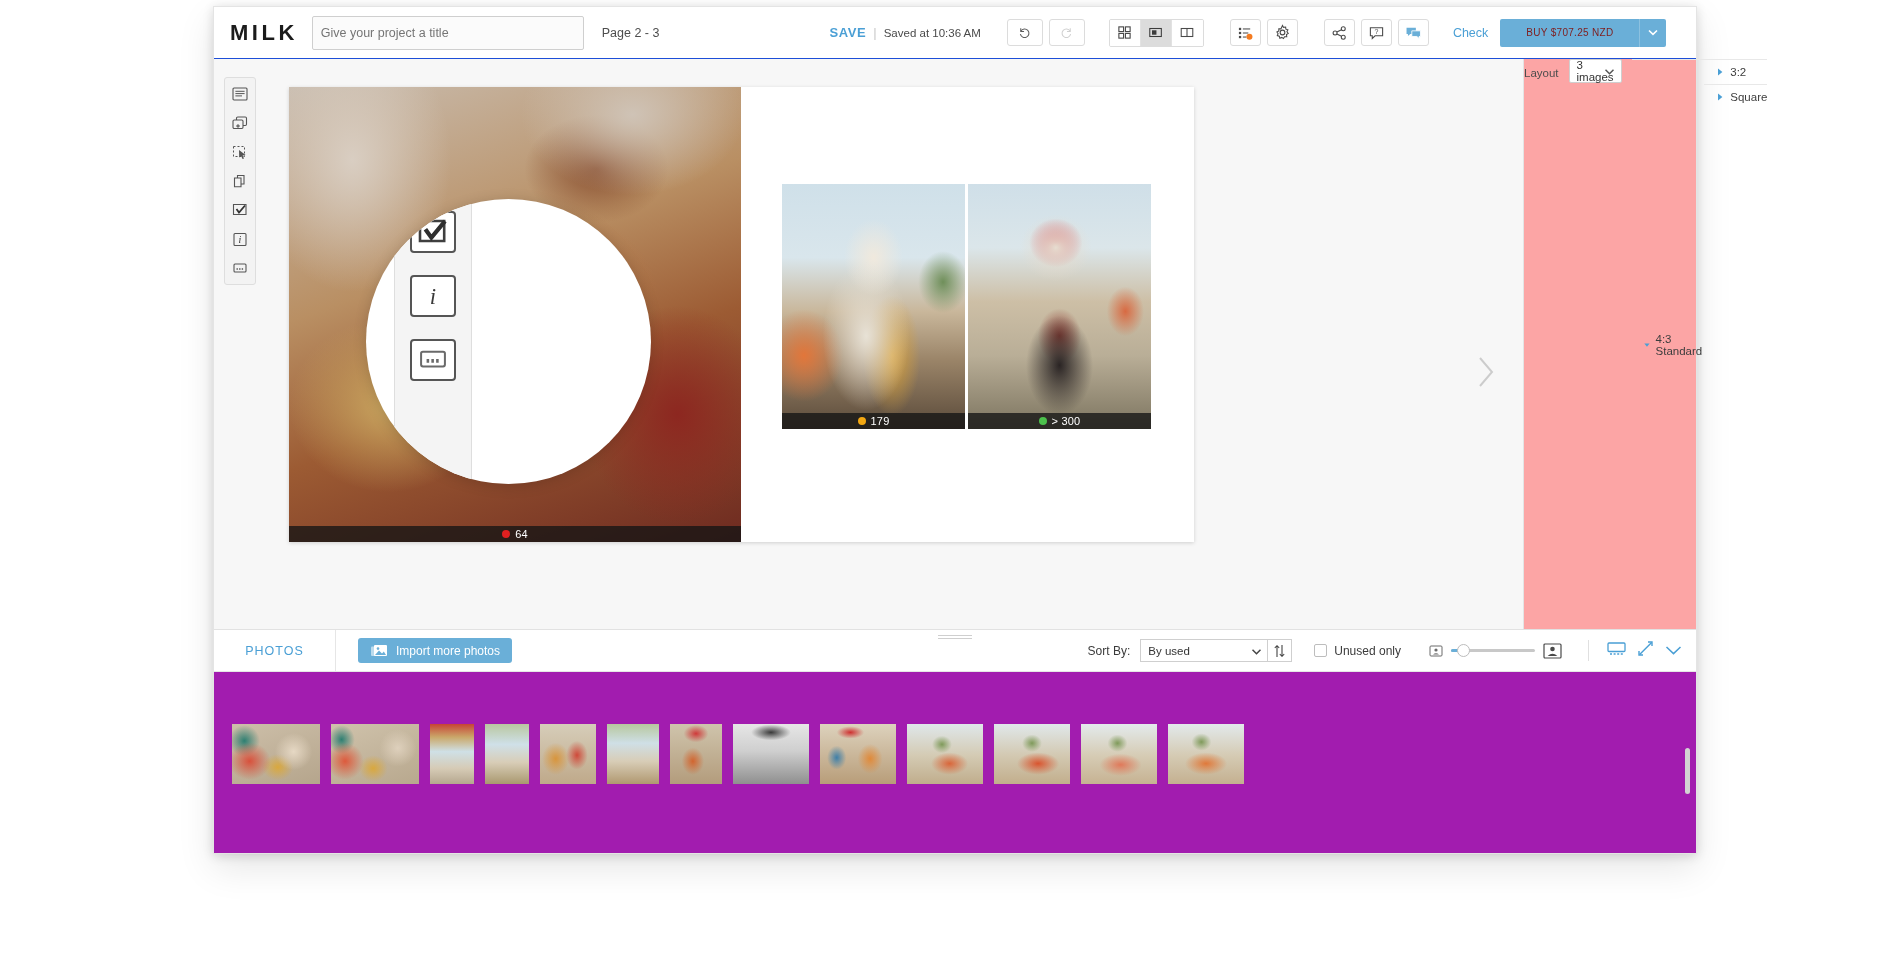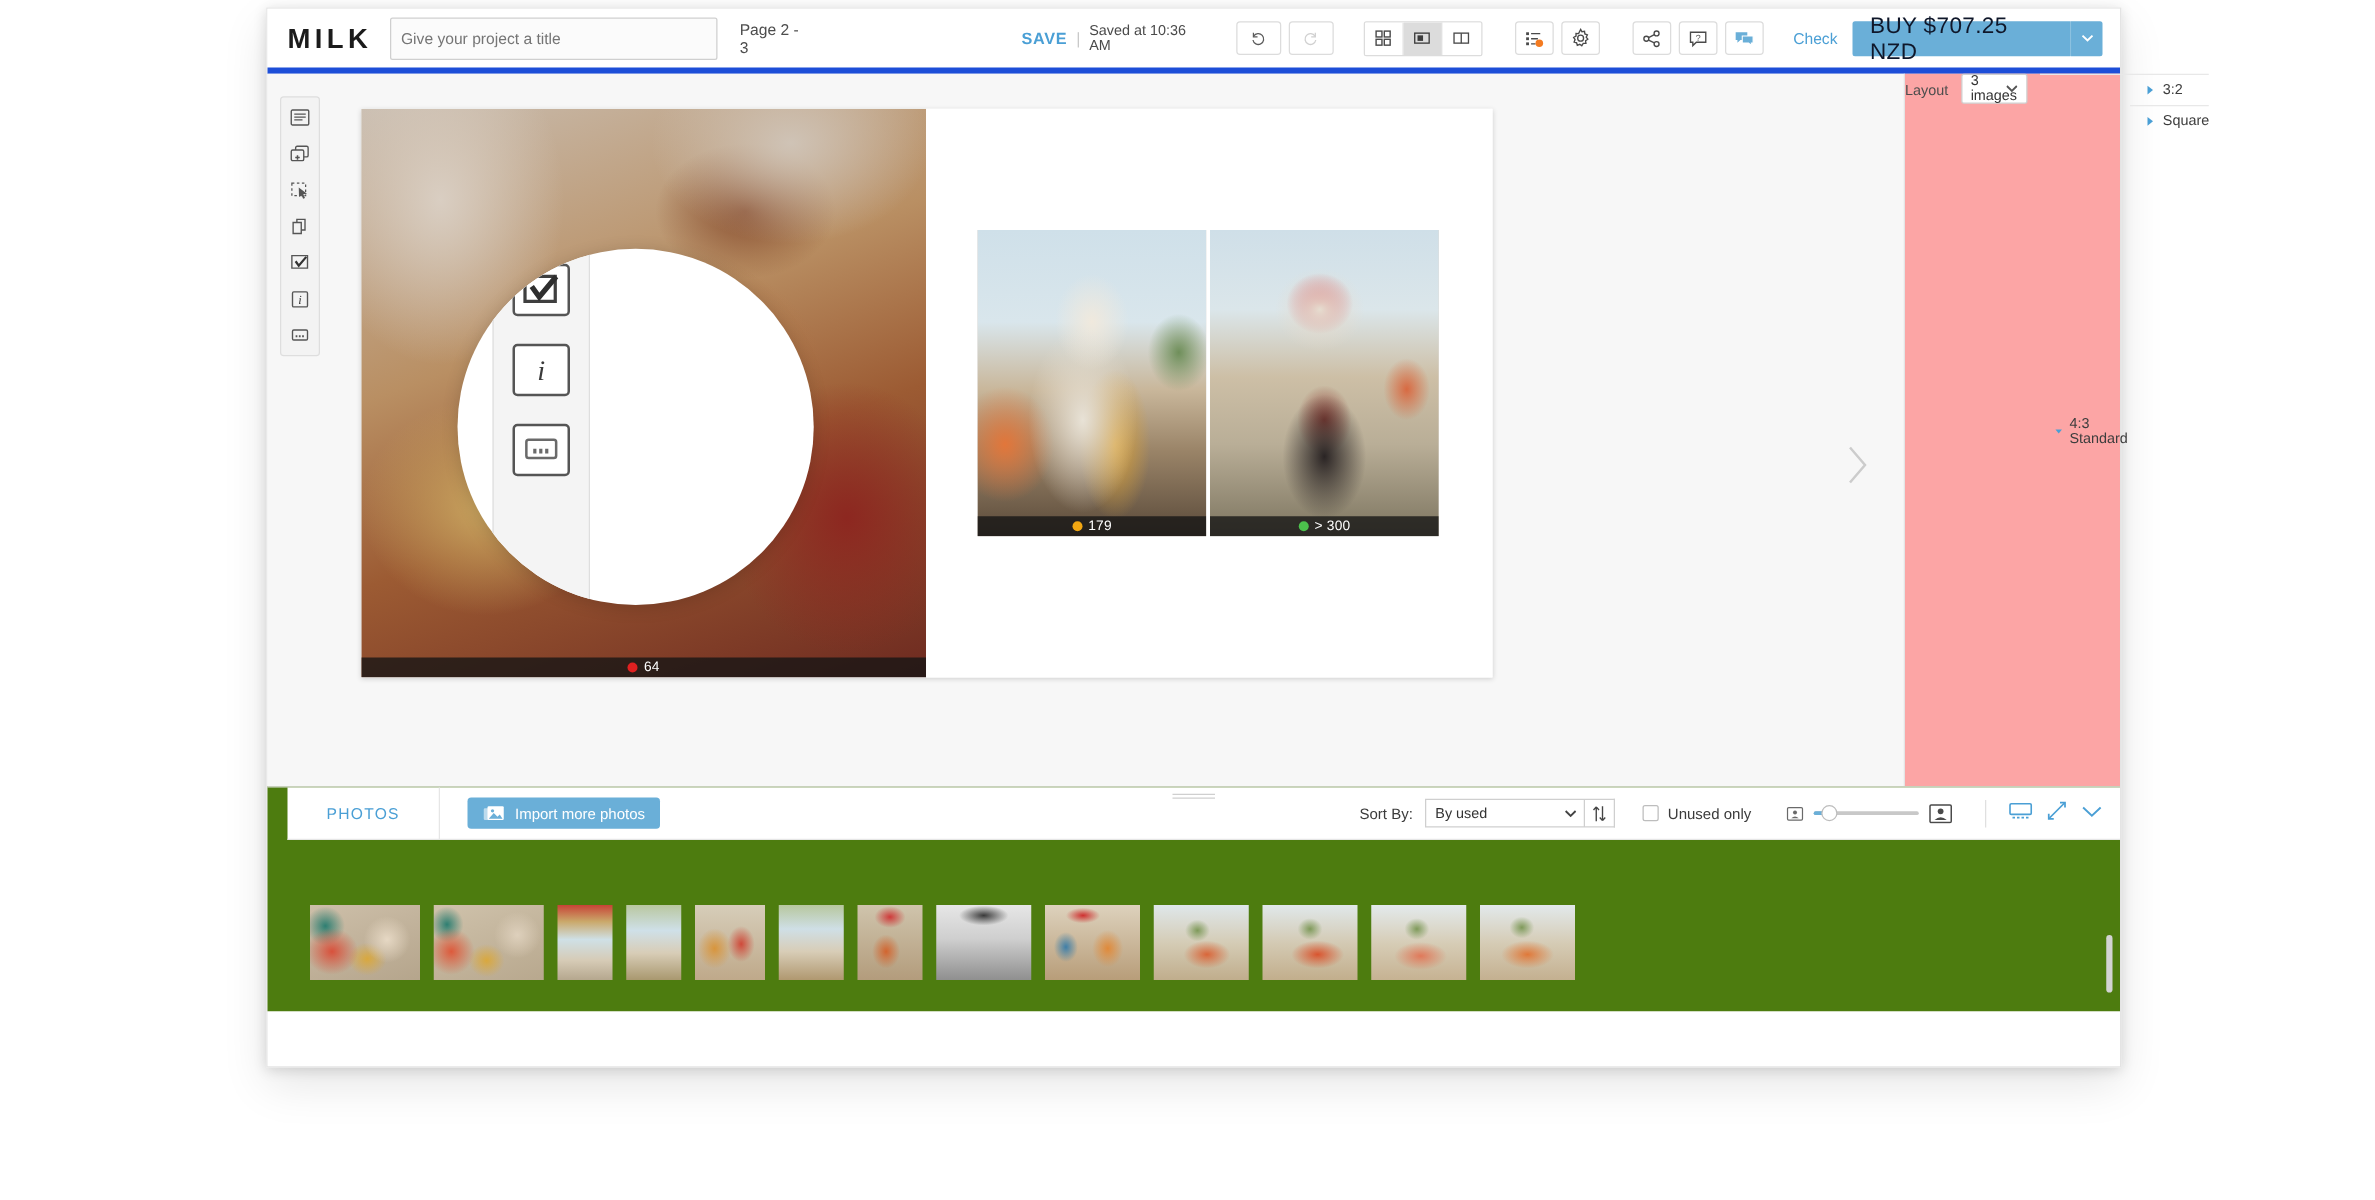--- a/index.html
+++ b/index.html
@@ -16,21 +16,21 @@
     position: absolute; left: 213px; top: 6px;
     width: 1484px; height: 848px;
     background: #ffffff;
     box-shadow: 0 2px 10px rgba(0,0,0,.14), 0 14px 34px rgba(0,0,0,.10);
     border: 1px solid #e4e4e4;
   }
 
   
   .header {
     position: relative; height: 52px; width: 100%;
-    background: #ffffff; border-bottom: 5px solid #1d4ed8;
+    background: #ffffff; border-bottom: 1px solid #1d4ed8;
     display: flex; align-items: center;
   }
   .brand {
     font-size: 22px; letter-spacing: 3.5px; font-weight: 700;
     color: #1b1b1b; margin-left: 16px; margin-right: 14px;
     font-family: "Liberation Sans", sans-serif;
   }
   .title-input {
     width: 272px; height: 34px; border: 1px solid #cfcfcf; border-radius: 2px;
     background: #fbfbfb; font-size: 12.5px; color: #7a7a7a;
@@ -59,22 +59,22 @@
   .undo-btn { width: 36px; height: 27px; border:1px solid #dcdcdc; border-radius:3px; background:#fff;
               display:flex;align-items:center;justify-content:center;cursor:pointer; }
   .view-grp { margin-left: 24px; }
   .tool-grp { margin-left: 26px; display: flex; gap: 6px; }
   .tool-grp .ibtn { width: 31px; height: 27px; border-radius: 3px; }
   .share-grp { margin-left: 26px; display: flex; gap: 6px; }
   .share-grp .ibtn { width: 31px; height: 27px; border-radius: 3px; }
   .exit-link { margin-left: 24px; color: #4a9fd5; font-size: 12.5px; cursor: pointer; }
   .buy-wrap { margin-left: 12px; display: flex; height: 28px; margin-right: 14px; }
   .buy-btn {
-    background: #6aafd8; color: #0f172a; font-size: 18px; letter-spacing: .3px;
-    display: flex; align-items: center; padding: 0 14px; cursor: pointer;
+    background: #6aafd8; color: #7f1d1d; font-size: 10px; letter-spacing: .3px;
+    display: flex; align-items: center; padding: 0 26px; cursor: pointer;
     border-radius: 2px 0 0 2px;
   }
   .buy-caret {
     background: #6aafd8; width: 27px; display: flex; align-items: center; justify-content: center;
     border-left: 1px solid #8cc1e0; cursor: pointer; border-radius: 0 2px 2px 0;
   }
 
   
   .body-row { display: flex; height: 570px; }
   .canvas-area { position: relative; flex: 1; background: #f7f7f7; border-right: 1px solid #e4e4e4; }
@@ -167,21 +167,21 @@
   .th-block { position: absolute; background: #e2e2e2; }
   .th-circle { position: absolute; background: #e2e2e2; border-radius: 50%; }
   .th-line { position: absolute; background: #d2d2d2; height: 4px; border-radius: 1px; }
   .sb-scroll {
     position: absolute; right: 3px; top: 330px; width: 5px; height: 108px;
     background: #c4c4c4; border-radius: 3px;
   }
   .sb-footer { border-top: 1px solid #e8e8e8; }
 
   
-  .photobar { height: 180px; background: #4d7c0f; border-top: 1px solid #e2e2e2; position: relative; padding-left: 16px; }
+  .photobar { height: 224px; background: #a21caf; border-top: 1px solid #e2e2e2; position: relative; }
   .grip { position: absolute; left: 50%; top: 3px; transform: translateX(-50%); width: 34px; height: 4px; }
   .grip i { display:block; width:34px; height:1px; background:#cfcfcf; margin-top:2px; }
   .pb-head { height: 42px; display: flex; align-items: center; border-bottom: 1px solid #e6e6e6; background:#fff; }
   .pb-tab {
     width: 122px; height: 42px; display: flex; align-items: center; justify-content: center;
     color: #4a9fd5; font-size: 12.5px; letter-spacing: 1px; border-right: 1px solid #e6e6e6; cursor: pointer;
   }
   .import-btn {
     margin-left: 22px; height: 25px; background: #6aafd8; color: #fff; border-radius: 3px;
     display: flex; align-items: center; gap: 8px; padding: 0 12px; font-size: 12px; cursor: pointer;

